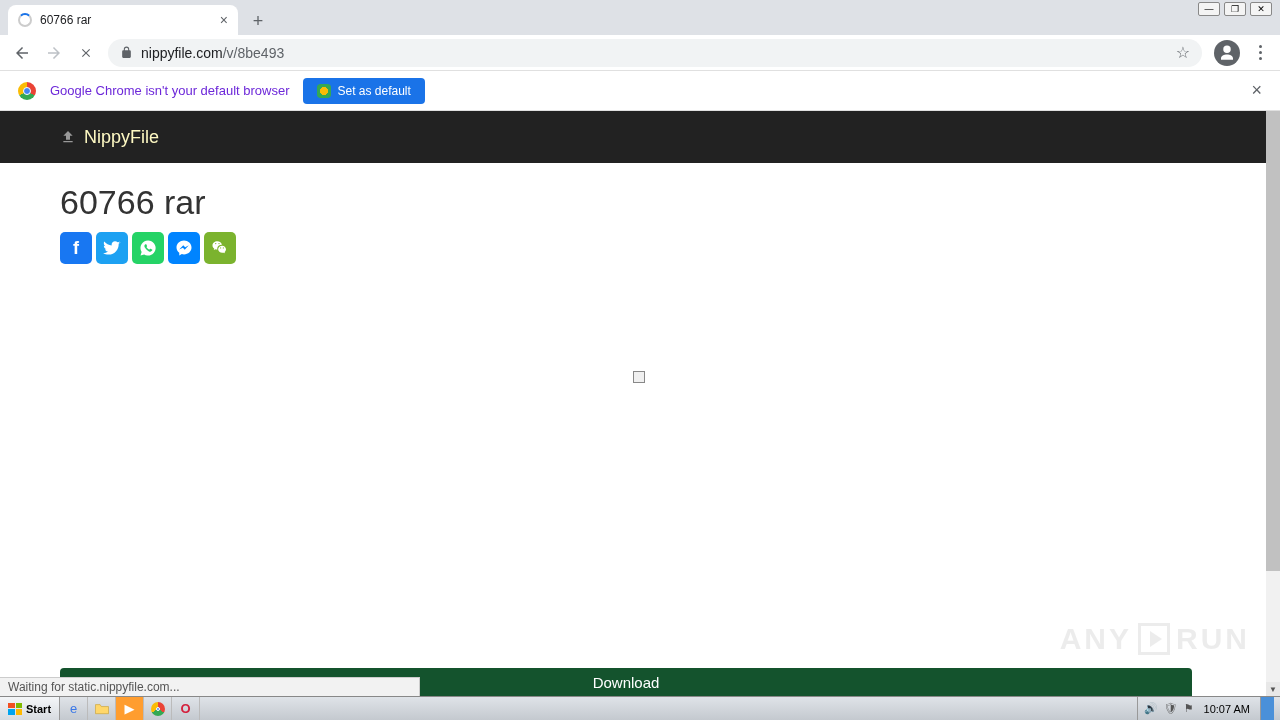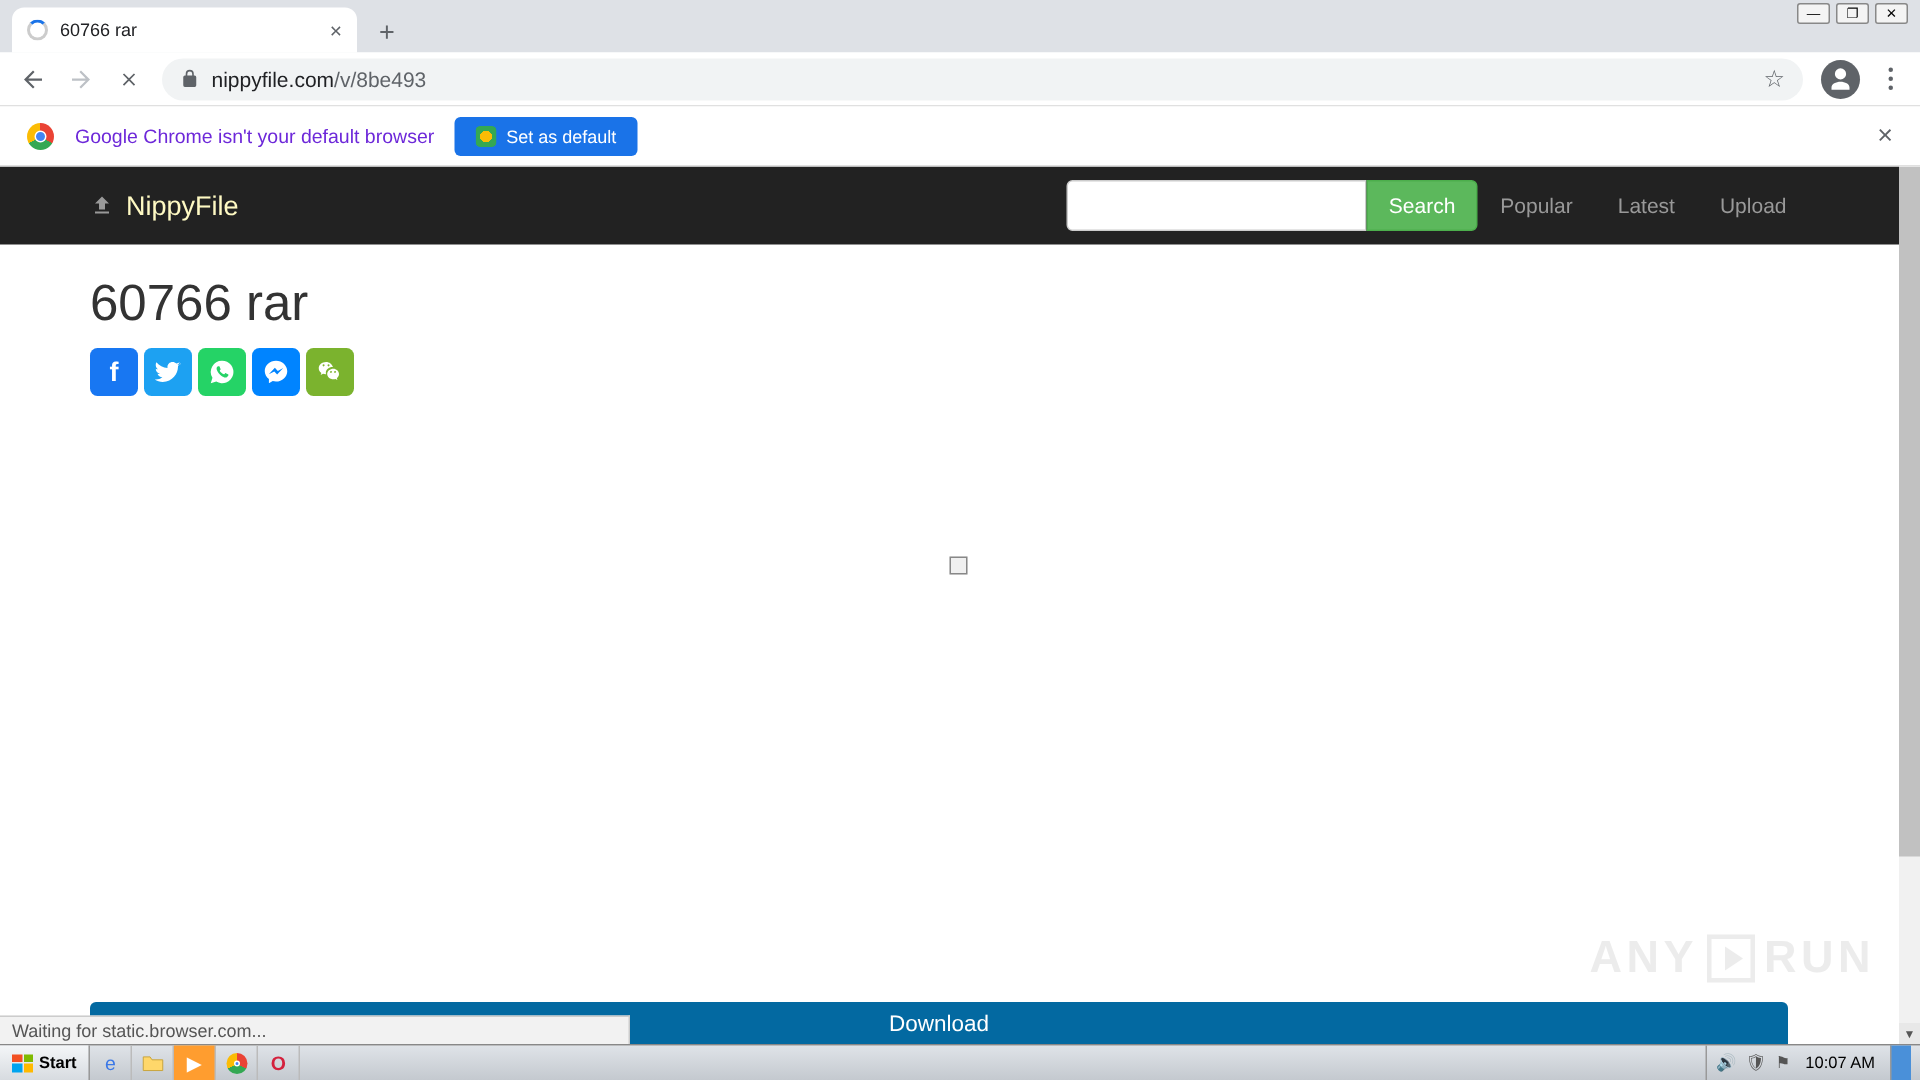--- a/index.html
+++ b/index.html
@@ -65,21 +65,21 @@
 .sb-fb { background:#1877f2; }
 .sb-tw { background:#1da1f2; }
 .sb-wa { background:#25d366; }
 .sb-ms { background:#0084ff; }
 .sb-wc { background:#7bb32e; }
 .details { padding-left:38px; }
 .details li { font-size:14px; color:#333; line-height:1.45; }
 
 .spinner-img { position:absolute; left:50%; top:260px; width:12px; height:12px; border:1px solid #888; background:#f0f0f0; }
 
-.download-bar { position:absolute; bottom:0; left:60px; right:74px; height:28px; background:#0369a1; color:#fff; display:flex; align-items:center; justify-content:center; font-size:15px; border-radius:4px 4px 0 0; cursor:pointer; }
+.download-bar { position:absolute; bottom:0; left:60px; right:74px; height:28px; background:#14532d; color:#fff; display:flex; align-items:center; justify-content:center; font-size:15px; border-radius:4px 4px 0 0; cursor:pointer; }
 
 
 .status-overlay { position:absolute; bottom:0; left:0; background:#f2f2f2; border:1px solid #ccc; border-left:none; border-bottom:none; padding:2px 8px; font-size:12px; color:#555; width:420px; z-index:50; }
 
 
 .watermark { position:absolute; right:30px; bottom:40px; font-size:30px; font-weight:700; letter-spacing:3px; color:rgba(220,220,220,0.55); display:flex; align-items:center; gap:6px; pointer-events:none; }
 .watermark .play { width:32px; height:32px; border:3px solid rgba(220,220,220,0.55); display:flex; align-items:center; justify-content:center; }
 .watermark .play::after { content:""; border-left:12px solid rgba(220,220,220,0.55); border-top:8px solid transparent; border-bottom:8px solid transparent; margin-left:3px; }
 
 
@@ -167,29 +167,20 @@
   <div class="page-scroll">
     <div class="site-nav">
       <div class="brand">
         <span class="brand-icon">
           <svg width="16" height="16" viewBox="0 0 24 24">
               <path d="M9 16h6v-6h4l-7-7-7 7h4v6zm-4 2h14v2H5z" fill="#999"></path>
             </svg>
         </span>
         <span>NippyFile</span>
       </div>
-      <div class="nav-right">
-        <div class="search-group">
-          <input class="search-input" style="">
-          <button class="search-btn">Search</button>
-        </div>
-        <div class="nav-link">Popular</div>
-        <div class="nav-link">Latest</div>
-        <div class="nav-link">Upload</div>
-      </div>
     </div>
 
     <div class="content">
       <h1>60766 rar</h1>
       <div class="share-row">
         <div class="share-btn sb-fb">f</div>
         <div class="share-btn sb-tw">
           <svg width="18" height="18" viewBox="0 0 24 24">
               <path d="M23 5.1c-.8.4-1.7.6-2.6.7.9-.6 1.6-1.5 2-2.5-.9.5-1.9.9-2.9 1.1C18.6 3.5 17.4 3 16 3c-2.5 0-4.5 2-4.5 4.5 0 .4 0 .7.1 1C7.7 8.3 4.1 6.4 1.7 3.4c-.4.7-.6 1.5-.6 2.3 0 1.6.8 3 2 3.8-.7 0-1.4-.2-2-.5v.1c0 2.2 1.6 4 3.6 4.4-.4.1-.8.2-1.2.2-.3 0-.6 0-.8-.1.6 1.8 2.3 3.1 4.3 3.1-1.6 1.2-3.6 2-5.7 2-.4 0-.7 0-1.1-.1C2.2 20 4.7 20.8 7.3 20.8c8.8 0 13.6-7.3 13.6-13.6v-.6c.9-.7 1.7-1.5 2.1-2.5z" fill="#fff"></path>
             </svg>
@@ -209,21 +200,21 @@
               <path d="M8.5 3C4.9 3 2 5.5 2 8.6c0 1.7.9 3.2 2.3 4.2l-.6 1.9 2.1-1.1c.8.2 1.5.3 2.3.3h.4c-.1-.4-.2-.9-.2-1.3 0-2.8 2.7-5 6-5h.3C14 5 11.5 3 8.5 3zm-2.2 4a.9.9 0 110-1.8.9.9 0 010 1.8zm4.4 0a.9.9 0 110-1.8.9.9 0 010 1.8zM15 9c-3 0-5.5 2.1-5.5 4.7s2.5 4.7 5.5 4.7c.6 0 1.2-.1 1.8-.2l1.8.9-.5-1.6c1.2-.9 1.9-2.2 1.9-3.7C20 11.1 17.5 9 15 9zm-1.8 3.7a.8.8 0 110-1.5.8.8 0 010 1.5zm3.6 0a.8.8 0 110-1.5.8.8 0 010 1.5z" fill="#fff"></path>
             </svg>
         </div>
       </div>
     </div>
 
     <div class="spinner-img"></div>
 
     <div class="download-bar">Download</div>
 
-    <div class="status-overlay">Waiting for static.browser.com...</div>
+    <div class="status-overlay">Waiting for static.nippyfile.com...</div>
   </div>
 
   <div class="vscroll">
     <div class="vscroll-thumb"></div>
     <div class="vscroll-arrow">▼</div>
   </div>
 
   <div class="watermark">
     <span>ANY</span>
     <span class="play"></span>

